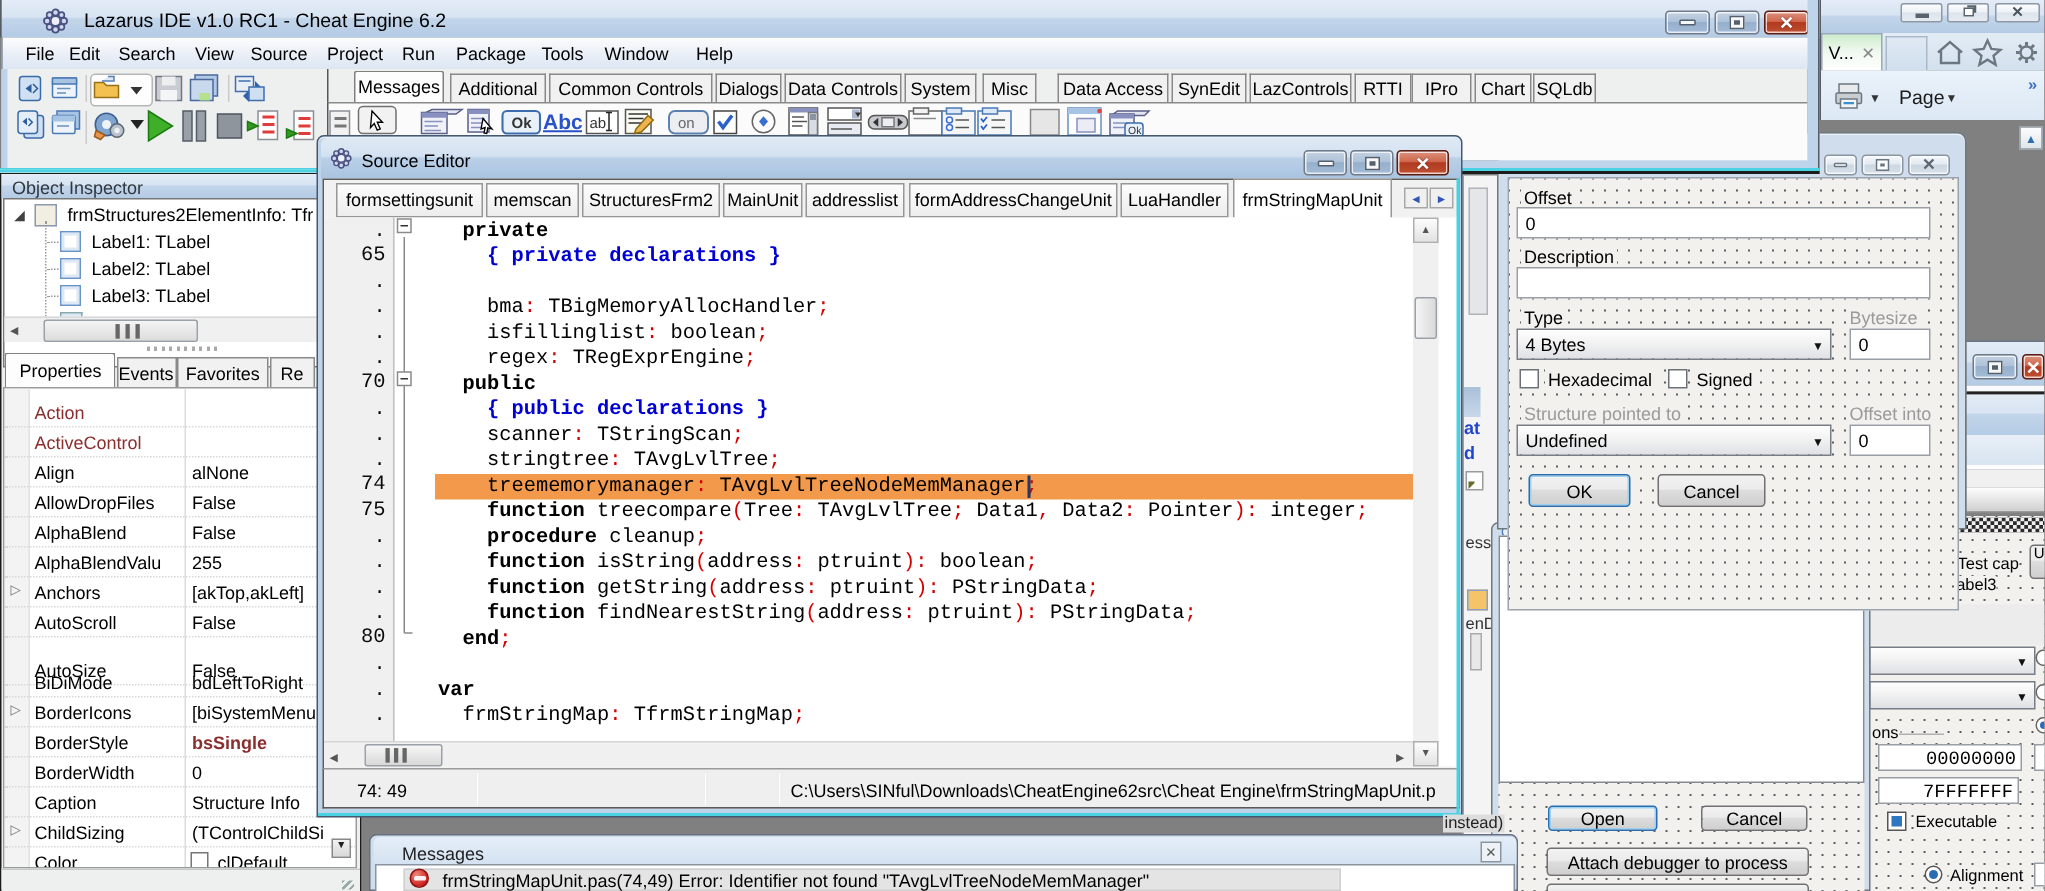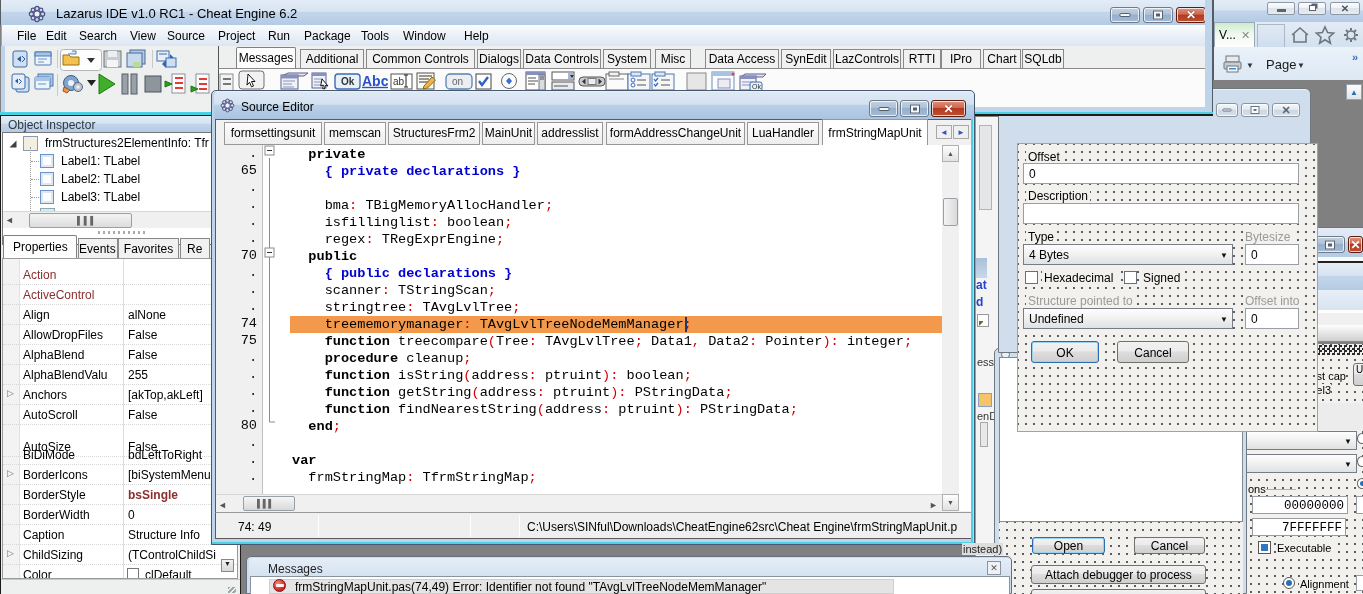--- a/index.html
+++ b/index.html
@@ -177,21 +177,21 @@
       <div class="g" style="width:9px;height:3px;background:#fcfdfe;border:1px solid #6a7582;border-radius:1px;"></div>
     </div>
  <div class="capbtn lite" style="left:242px;top:14px;width:28px;height:14px;">
       <div class="g" style="width:9px;height:8px;background:#fcfdfe;border:1px solid #6a7582;">
         <div style="width:3px;height:2px;background:#6a7582;margin:2px auto 0;"></div>
       </div>
     </div>
  <div class="capbtn lite" style="left:273px;top:14px;width:28px;height:14px;">
       <div class="g" style="color:#5c6670;font-weight:bold;font-size:11px;">✕</div>
     </div>
- <div class="abs dots" style="left:18px;top:29px;width:301px;height:289px;border:1px solid #9aa4ae;margin-top:25px;">
+ <div class="abs dots" style="left:6px;top:29px;width:301px;height:289px;border:1px solid #9aa4ae;">
   <div class="abs" style="left:8px;top:6px;background:#f2f1ee;padding:0 2px;">Offset</div>
   <div class="edit abs" style="left:5px;top:19px;width:276px;height:21px;padding:3px 0 0 5px;">0</div>
   <div class="abs" style="left:8px;top:45px;background:#f2f1ee;padding:0 2px;">Description</div>
   <div class="edit abs" style="left:5px;top:59px;width:276px;height:21px;"></div>
   <div class="abs" style="left:8px;top:86px;background:#f2f1ee;padding:0 2px;">Type</div>
   <div class="abs glab" style="left:225px;top:86px;background:#f2f1ee;padding:0 2px;text-align:center;">Bytesize</div>
   <div class="abs combo" style="left:5px;top:100px;width:210px;height:21px;">
         <span style="position:absolute;left:5px;top:3px;">4 Bytes</span>
         <span class="carr">▼</span>
       </div>

